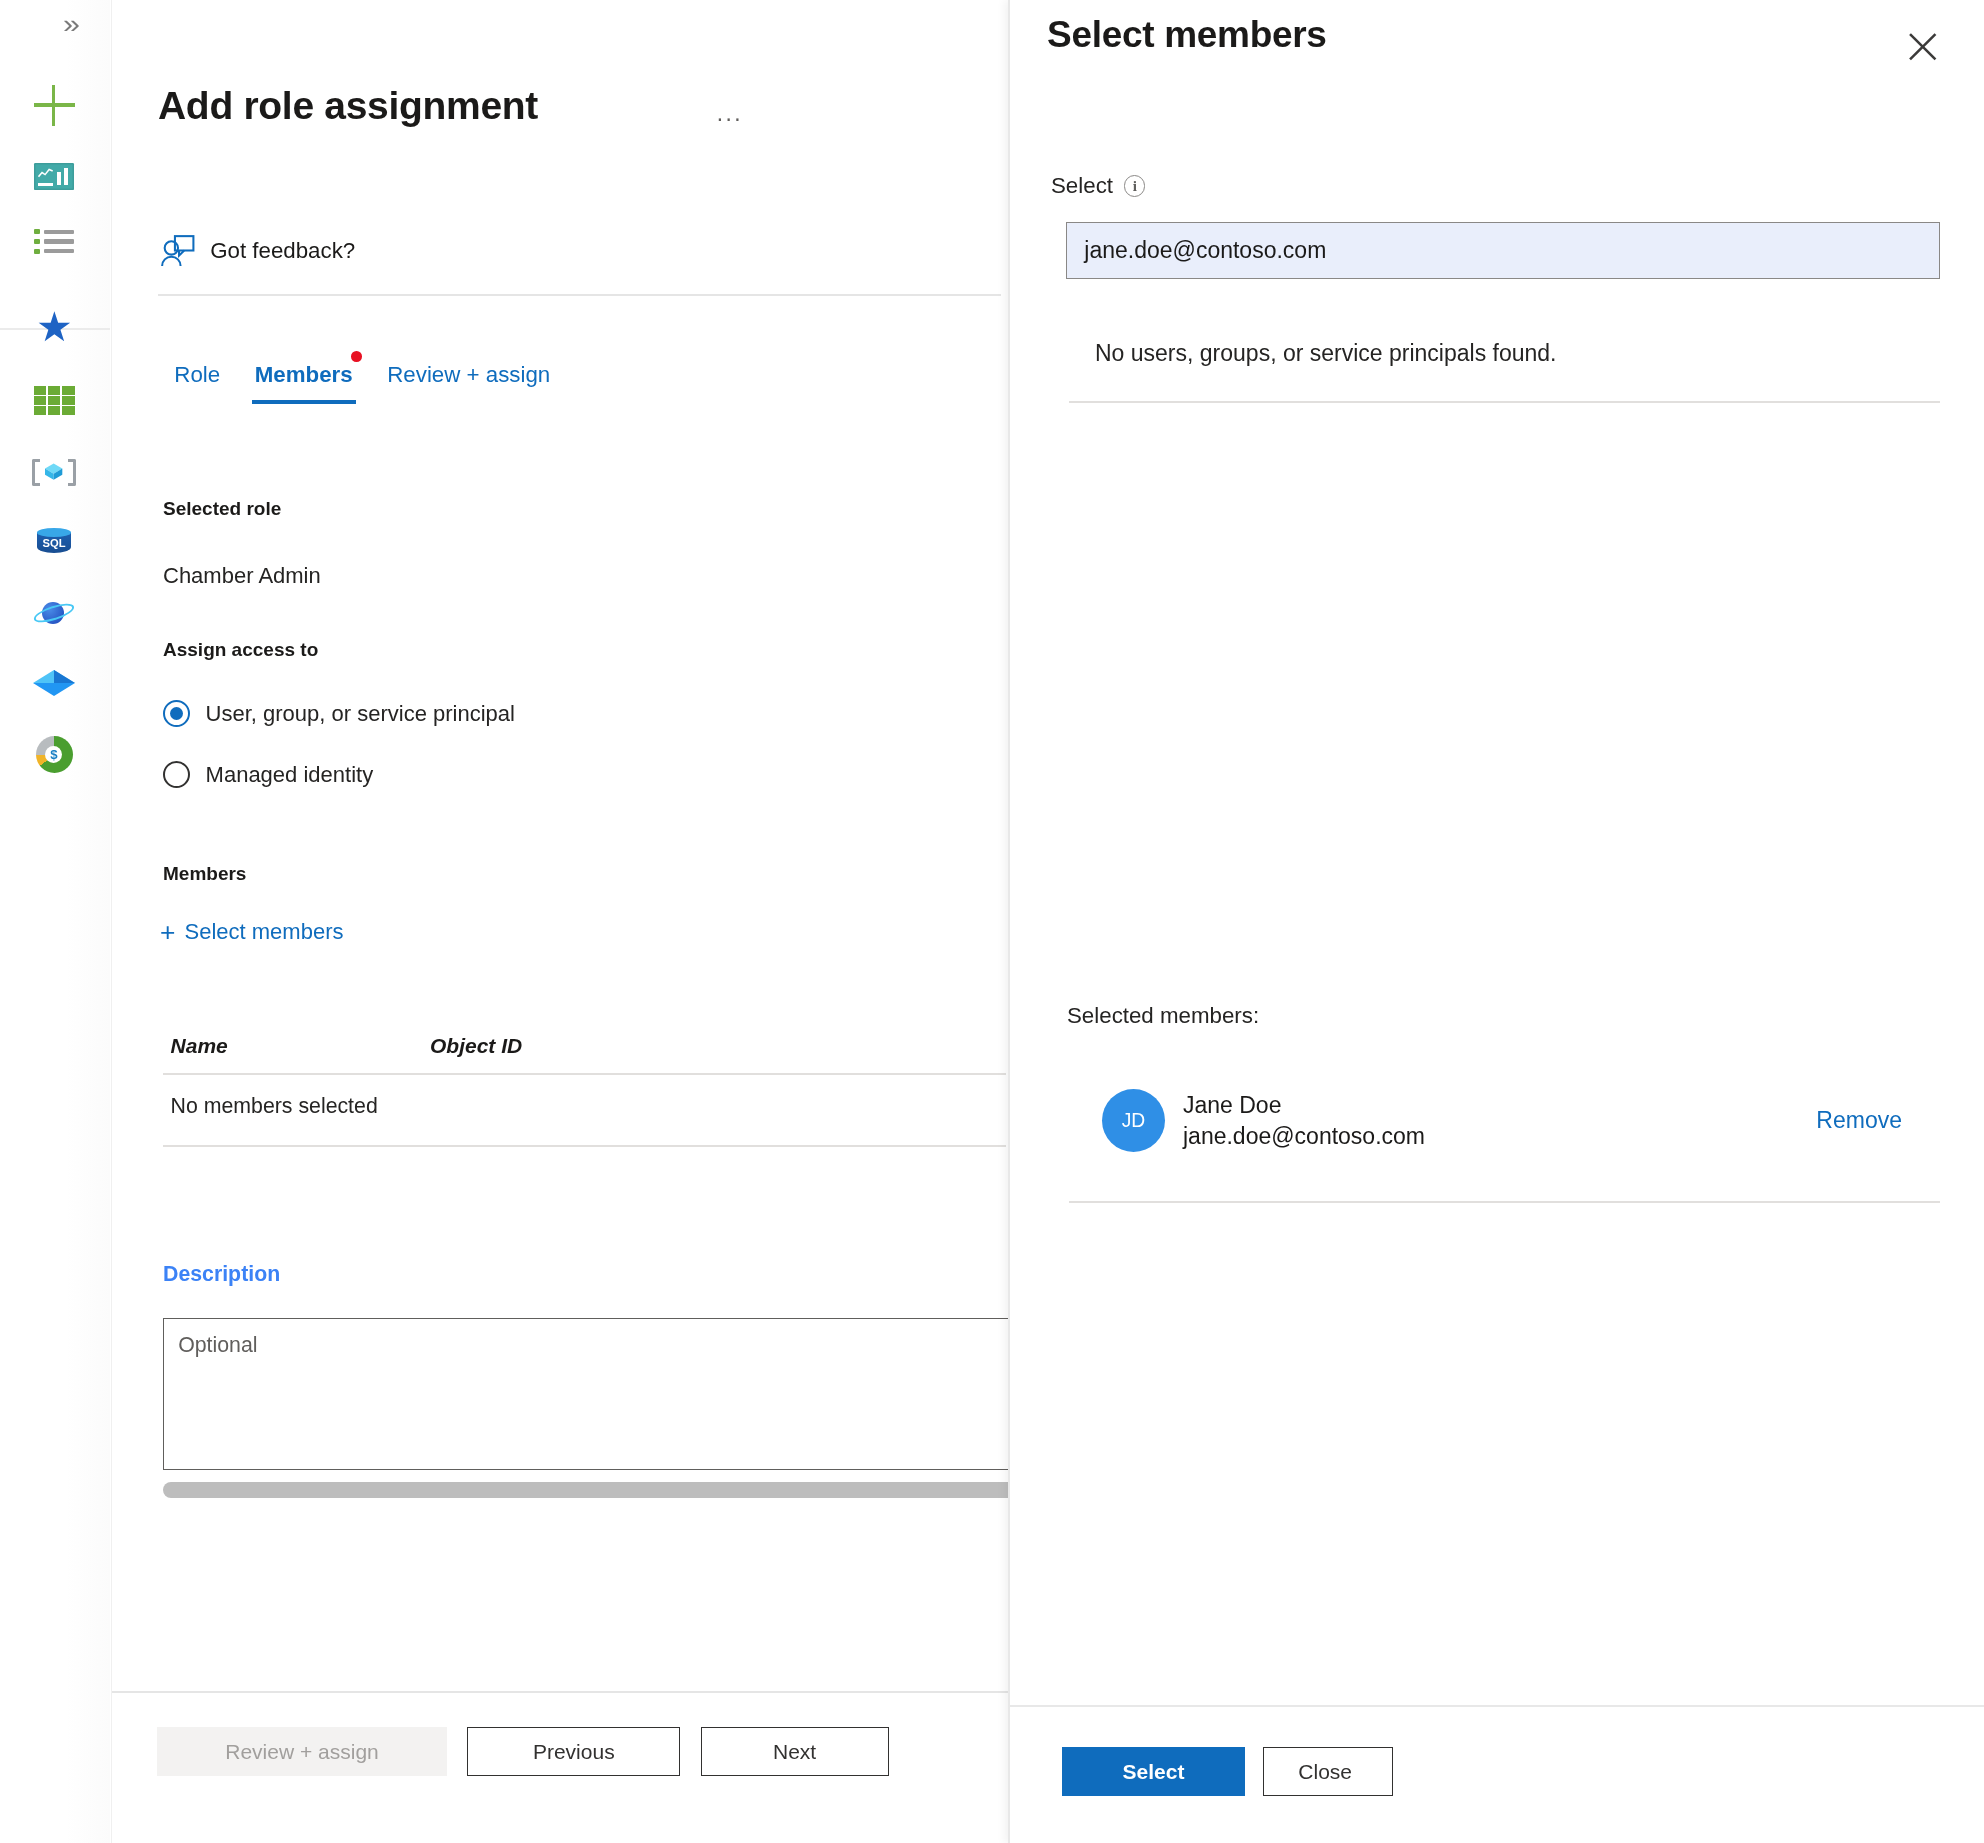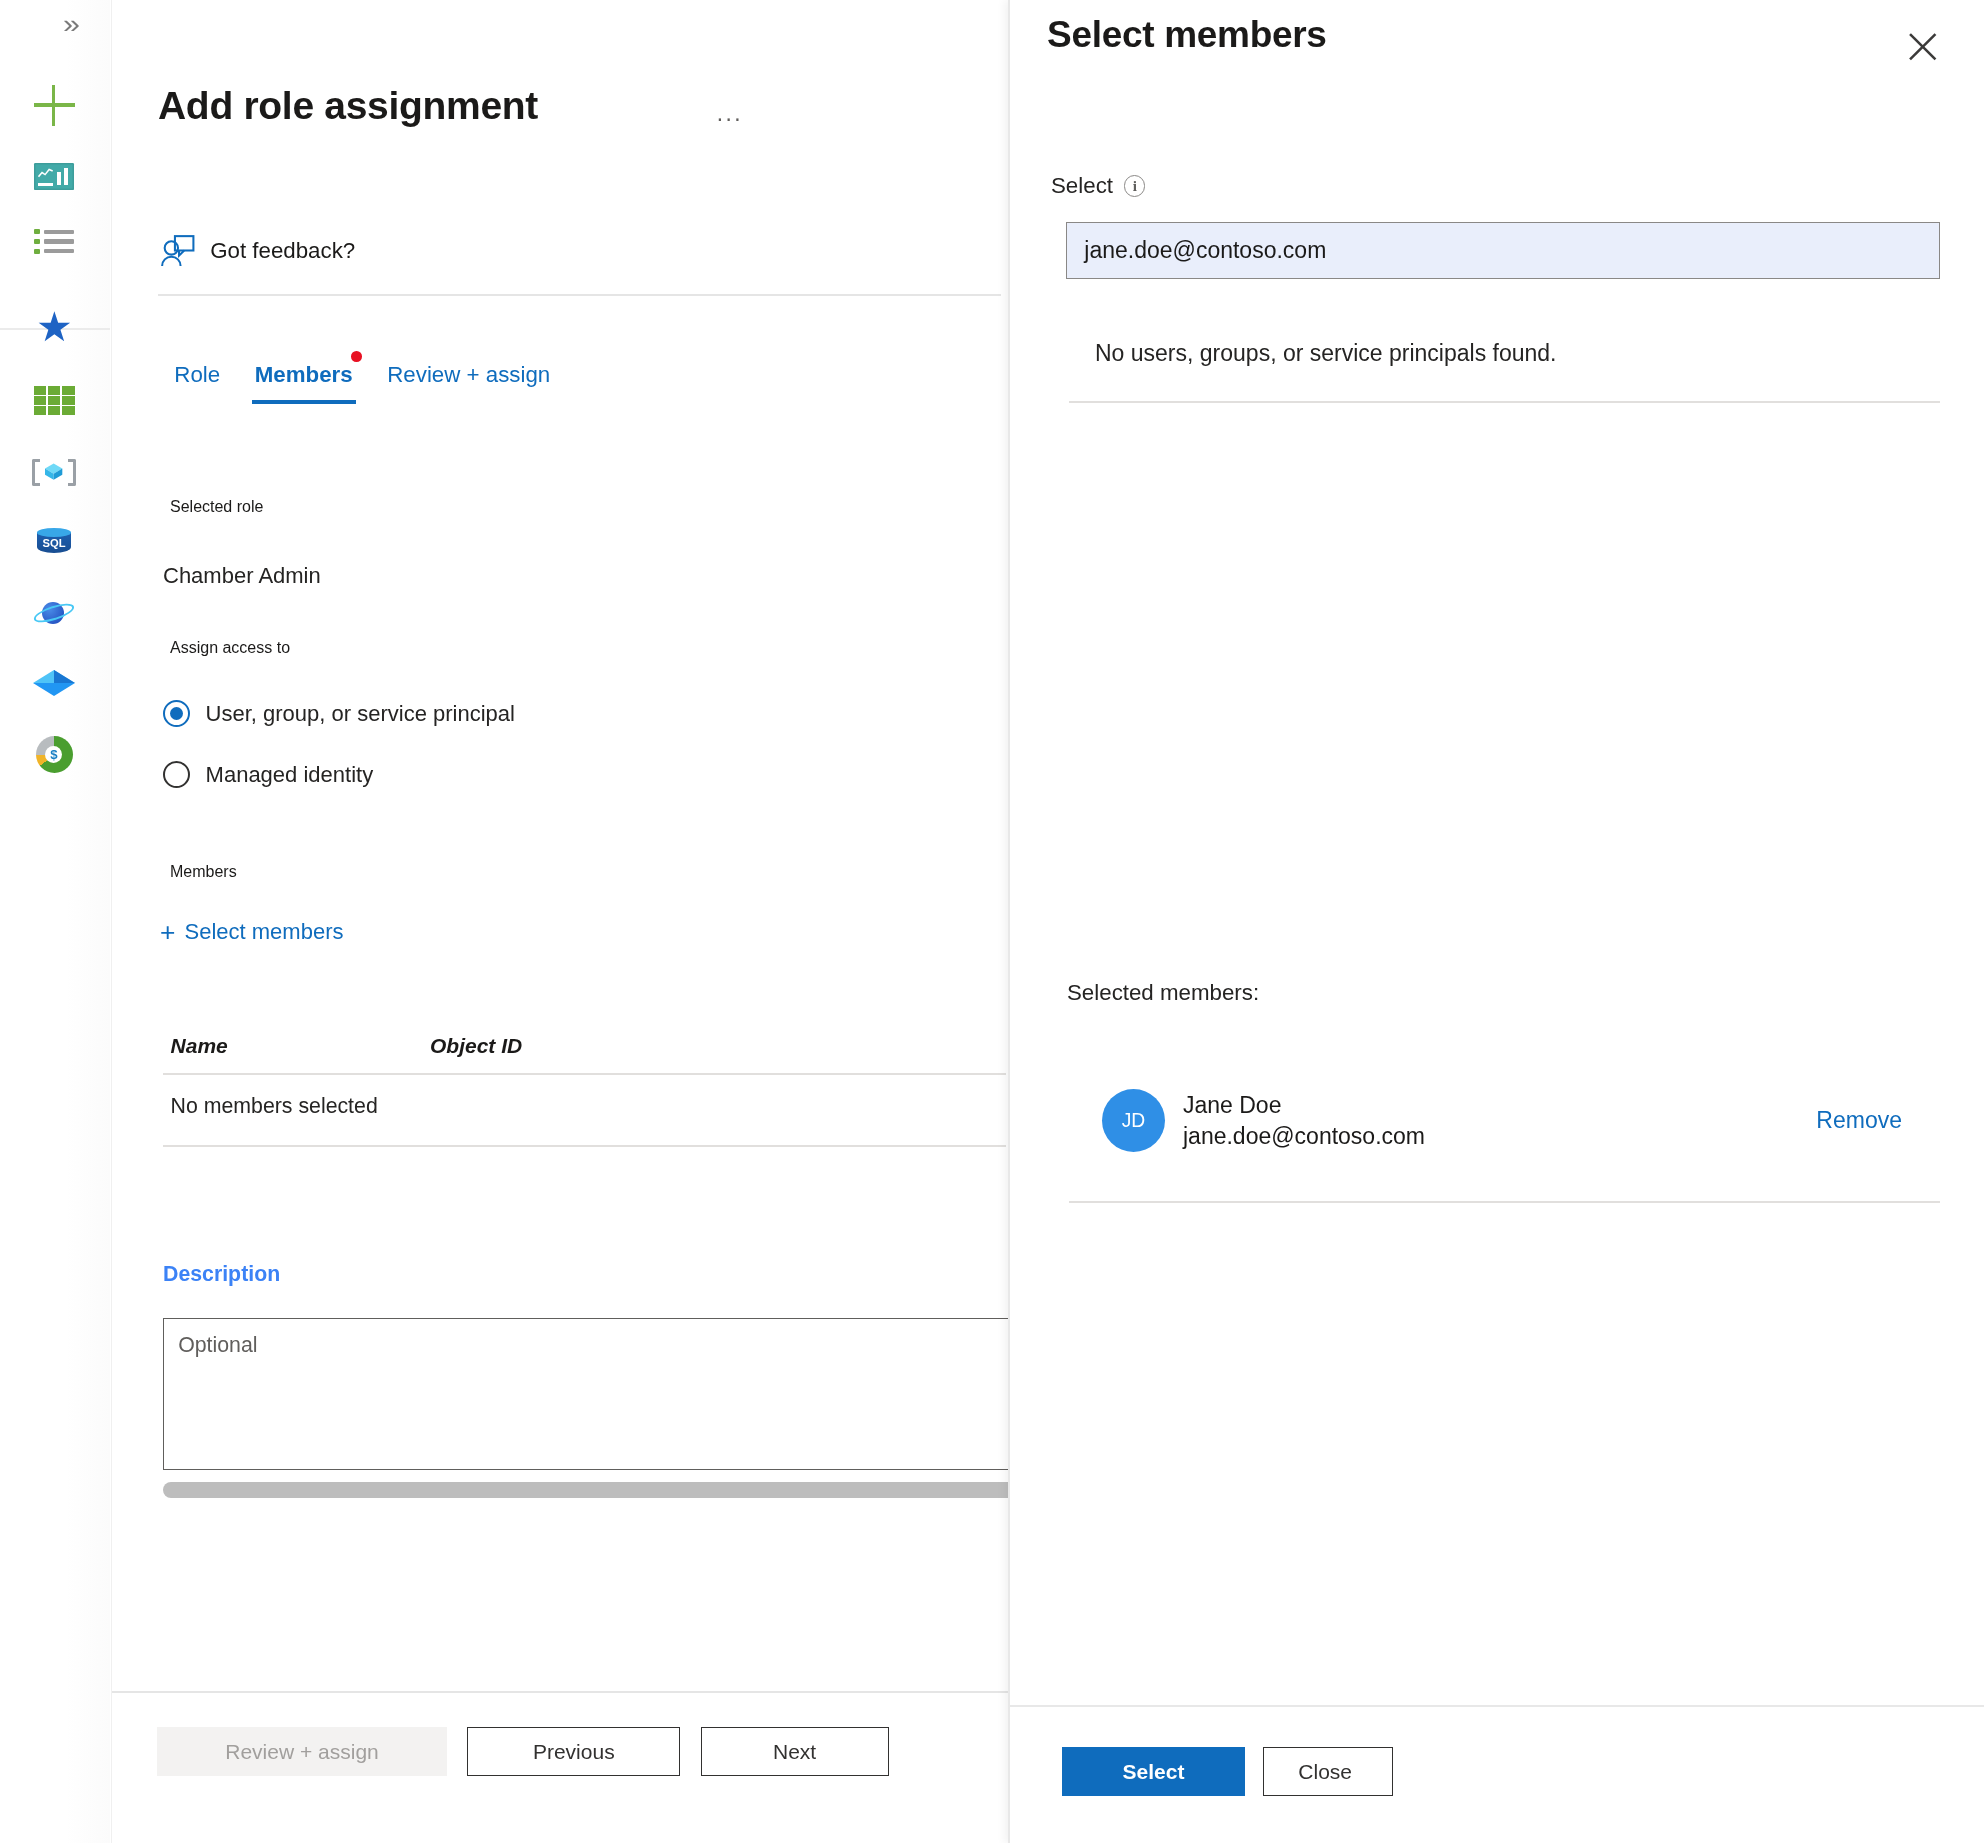--- a/index.html
+++ b/index.html
@@ -122,21 +122,21 @@
     font-weight: 400;
   }
   .tab.active { font-weight: 600; color: #0f6cbd; }
   .tab.active::after {
     content: ""; position: absolute; left: 14.2px; right: 14.2px; bottom: 0; height: 4.6px; background: #0f6cbd;
   }
   .tab .reddot {
     position: absolute; right: 8.1px; top: -11.2px; width: 10.7px; height: 10.7px; border-radius: 50%; background: #e81123;
   }
 
-  .sec-head { position: absolute; left: 58px; font-size: 16px; font-weight: 400; color: #1b1a19; }
+  .sec-head { position: absolute; left: 51px; font-size: 19px; font-weight: 700; color: #1b1a19; }
   .sec-text { position: absolute; left: 51px; font-size: 22px; color: #252423; }
 
   .radio-row { position: absolute; left: 51px; display: flex; align-items: center; }
   .radio-ring {
     width: 27.4px; height: 27.4px; border-radius: 50%; border: 2px solid #0f6cbd;
     display: flex; align-items: center; justify-content: center; margin-right: 15.2px; background:#fff;
   }
   .radio-ring.off { border-color: #323130; }
   .radio-ring .dot { width: 13.2px; height: 13.2px; border-radius: 50%; background: #0f6cbd; }
   .radio-label { font-size: 22px; color: #252423; }
@@ -204,21 +204,21 @@
     font-size: 15.2px; color: #5f5e5c; font-family:"Liberation Serif", serif; font-weight:700;
   }
   .r-search {
     position: absolute; left: 1066px; top: 222px; width: 874px; height: 57px;
     background: #e9eefb; border: 1.5px solid #8a8886; display: flex; align-items: center;
     padding-left: 17.3px; font-size: 23px; color: #1b1a19;
   }
   .r-noresults { position: absolute; left: 1095px; top: 340px; font-size: 23px; color: #252423; }
   .r-hr1 { position: absolute; left: 1069px; top: 401px; width: 871px; height: 1.5px; background: #e1dfdd; }
 
-  .r-selected-label { position: absolute; left: 1067px; top: 980px; font-size: 22.3px; color: #252423; }
+  .r-selected-label { position: absolute; left: 1067px; top: 1003px; font-size: 22.3px; color: #252423; }
 
   .r-member-row { position: absolute; left: 1102px; top: 1089px; width: 836px; display: flex; align-items: center; }
   .avatar {
     width: 63px; height: 63px; border-radius: 50%; background: #2f8fe6;
     color: #ffffff; font-size: 19.3px; display: flex; align-items: center; justify-content: center;
     flex: 0 0 63px;
   }
   .member-texts { margin-left: 18px; flex: 1 1 auto; }
   .member-name { font-size: 23px; color: #1b1a19; line-height: 1.22; }
   .member-mail { font-size: 23px; color: #1b1a19; line-height: 1.22; margin-top: 3px; }

